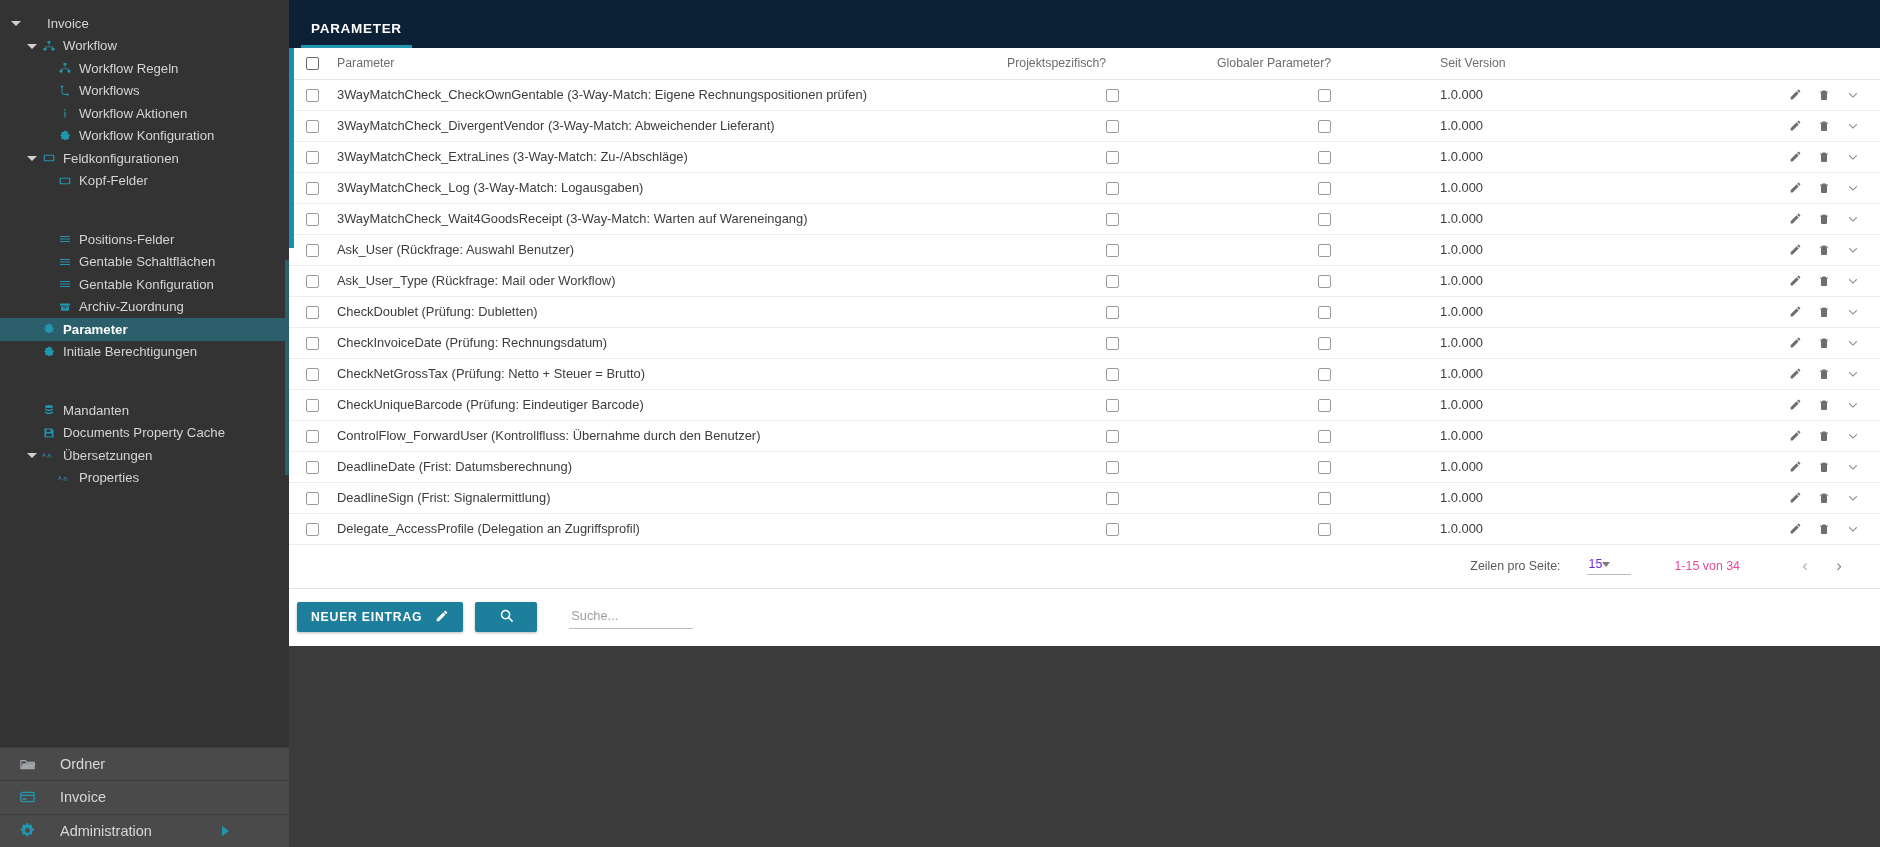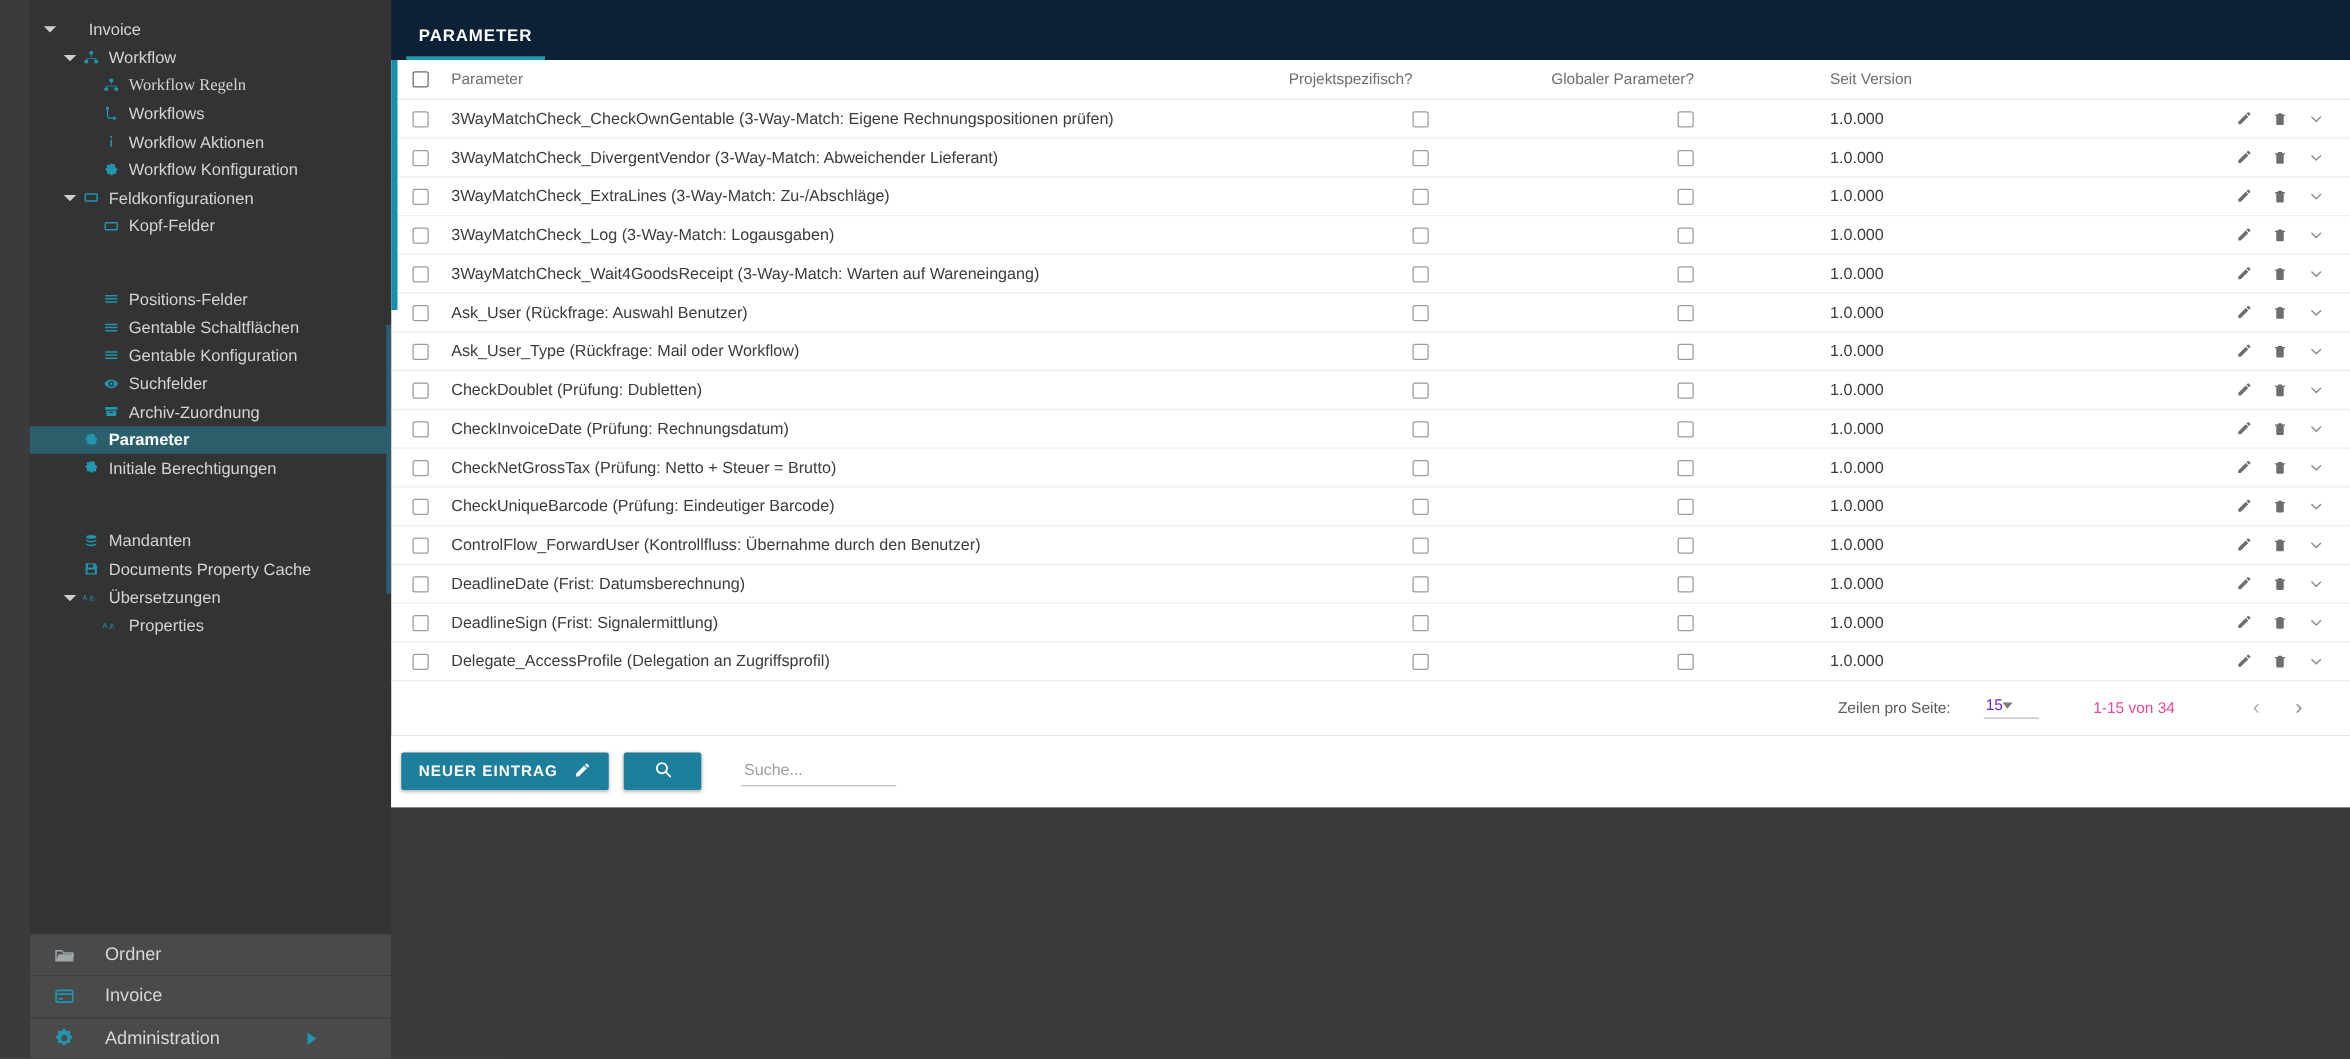--- a/index.html
+++ b/index.html
@@ -2,21 +2,21 @@
 <html><head>
 <meta charset="utf-8">
 <style>
   * { box-sizing: border-box; margin: 0; padding: 0; }
   html, body {
     width: 1880px; height: 847px;
     font-family: "Liberation Sans", sans-serif;
     background: #3b3b3b;
     overflow: hidden;
   }
-  .app { display: flex; width: 1880px; height: 847px; padding-left: 24px; }
+  .app { display: flex; width: 1880px; height: 847px; }
 
   
   .sidebar {
     width: 289px; min-width: 289px; height: 847px;
     background: #333333;
     display: flex; flex-direction: column;
     position: relative;
   }
   .tree {
     flex: 1 1 auto; padding-top: 12px; position: relative;
@@ -209,21 +209,21 @@
           <span class="ticon">
             <svg width="12" height="12" viewBox="0 0 24 24" fill="#2196ae">
               <rect x="9" y="2" width="6" height="5" rx="1"></rect>
               <rect x="1" y="16" width="6" height="5" rx="1"></rect>
               <rect x="17" y="16" width="6" height="5" rx="1"></rect>
               <path d="M11.3 7h1.4v4h-1.4zM4 16v-3h16v3h-1.4v-1.6H5.4V16z"></path>
             </svg>
           </span>
           <span class="tlabel">Workflow</span>
         </div>
-        <div class="tree-item" style="padding-left: 42px; font-family: Liberation Serif, serif;">
+        <div class="tree-item" style="padding-left: 42px;">
           <span class="caret"></span>
           <span class="ticon">
             <svg width="12" height="12" viewBox="0 0 24 24" fill="#2196ae">
               <rect x="9" y="2" width="6" height="5" rx="1"></rect>
               <rect x="1" y="16" width="6" height="5" rx="1"></rect>
               <rect x="17" y="16" width="6" height="5" rx="1"></rect>
               <path d="M11.3 7h1.4v4h-1.4zM4 16v-3h16v3h-1.4v-1.6H5.4V16z"></path>
             </svg>
           </span>
           <span class="tlabel">Workflow Regeln</span>
@@ -301,29 +301,20 @@
         <div class="tree-item" style="padding-left: 42px;">
           <span class="caret"></span>
           <span class="ticon">
             <svg width="12" height="12" viewBox="0 0 24 24" fill="none" stroke="#2196ae" stroke-width="2.4" stroke-linecap="round">
               <line x1="3" y1="7" x2="21" y2="7"></line>
               <line x1="3" y1="12" x2="21" y2="12"></line>
               <line x1="3" y1="17" x2="21" y2="17"></line>
             </svg>
           </span>
           <span class="tlabel">Gentable Konfiguration</span>
-        </div>
-        <div class="tree-item" style="padding-left: 42px;">
-          <span class="caret"></span>
-          <span class="ticon">
-            <svg width="12" height="12" viewBox="0 0 24 24" fill="#2196ae">
-              <path d="M12 5C6.8 5 2.5 8.5 1 12c1.5 3.5 5.8 7 11 7s9.5-3.5 11-7c-1.5-3.5-5.8-7-11-7zm0 11.5A4.5 4.5 0 1 1 12 7.5a4.5 4.5 0 0 1 0 9zm0-2.2a2.3 2.3 0 1 0 0-4.6 2.3 2.3 0 0 0 0 4.6z"></path>
-            </svg>
-          </span>
-          <span class="tlabel">Suchfelder</span>
         </div>
         <div class="tree-item" style="padding-left: 42px;">
           <span class="caret"></span>
           <span class="ticon">
             <svg width="12" height="12" viewBox="0 0 24 24" fill="#2196ae">
               <rect x="2" y="5" width="20" height="4.5" rx="1"></rect>
               <path d="M4 11h16v7a1.5 1.5 0 0 1-1.5 1.5h-13A1.5 1.5 0 0 1 4 18zm5 2v1.6h6V13z"></path>
             </svg>
           </span>
           <span class="tlabel">Archiv-Zuordnung</span>

